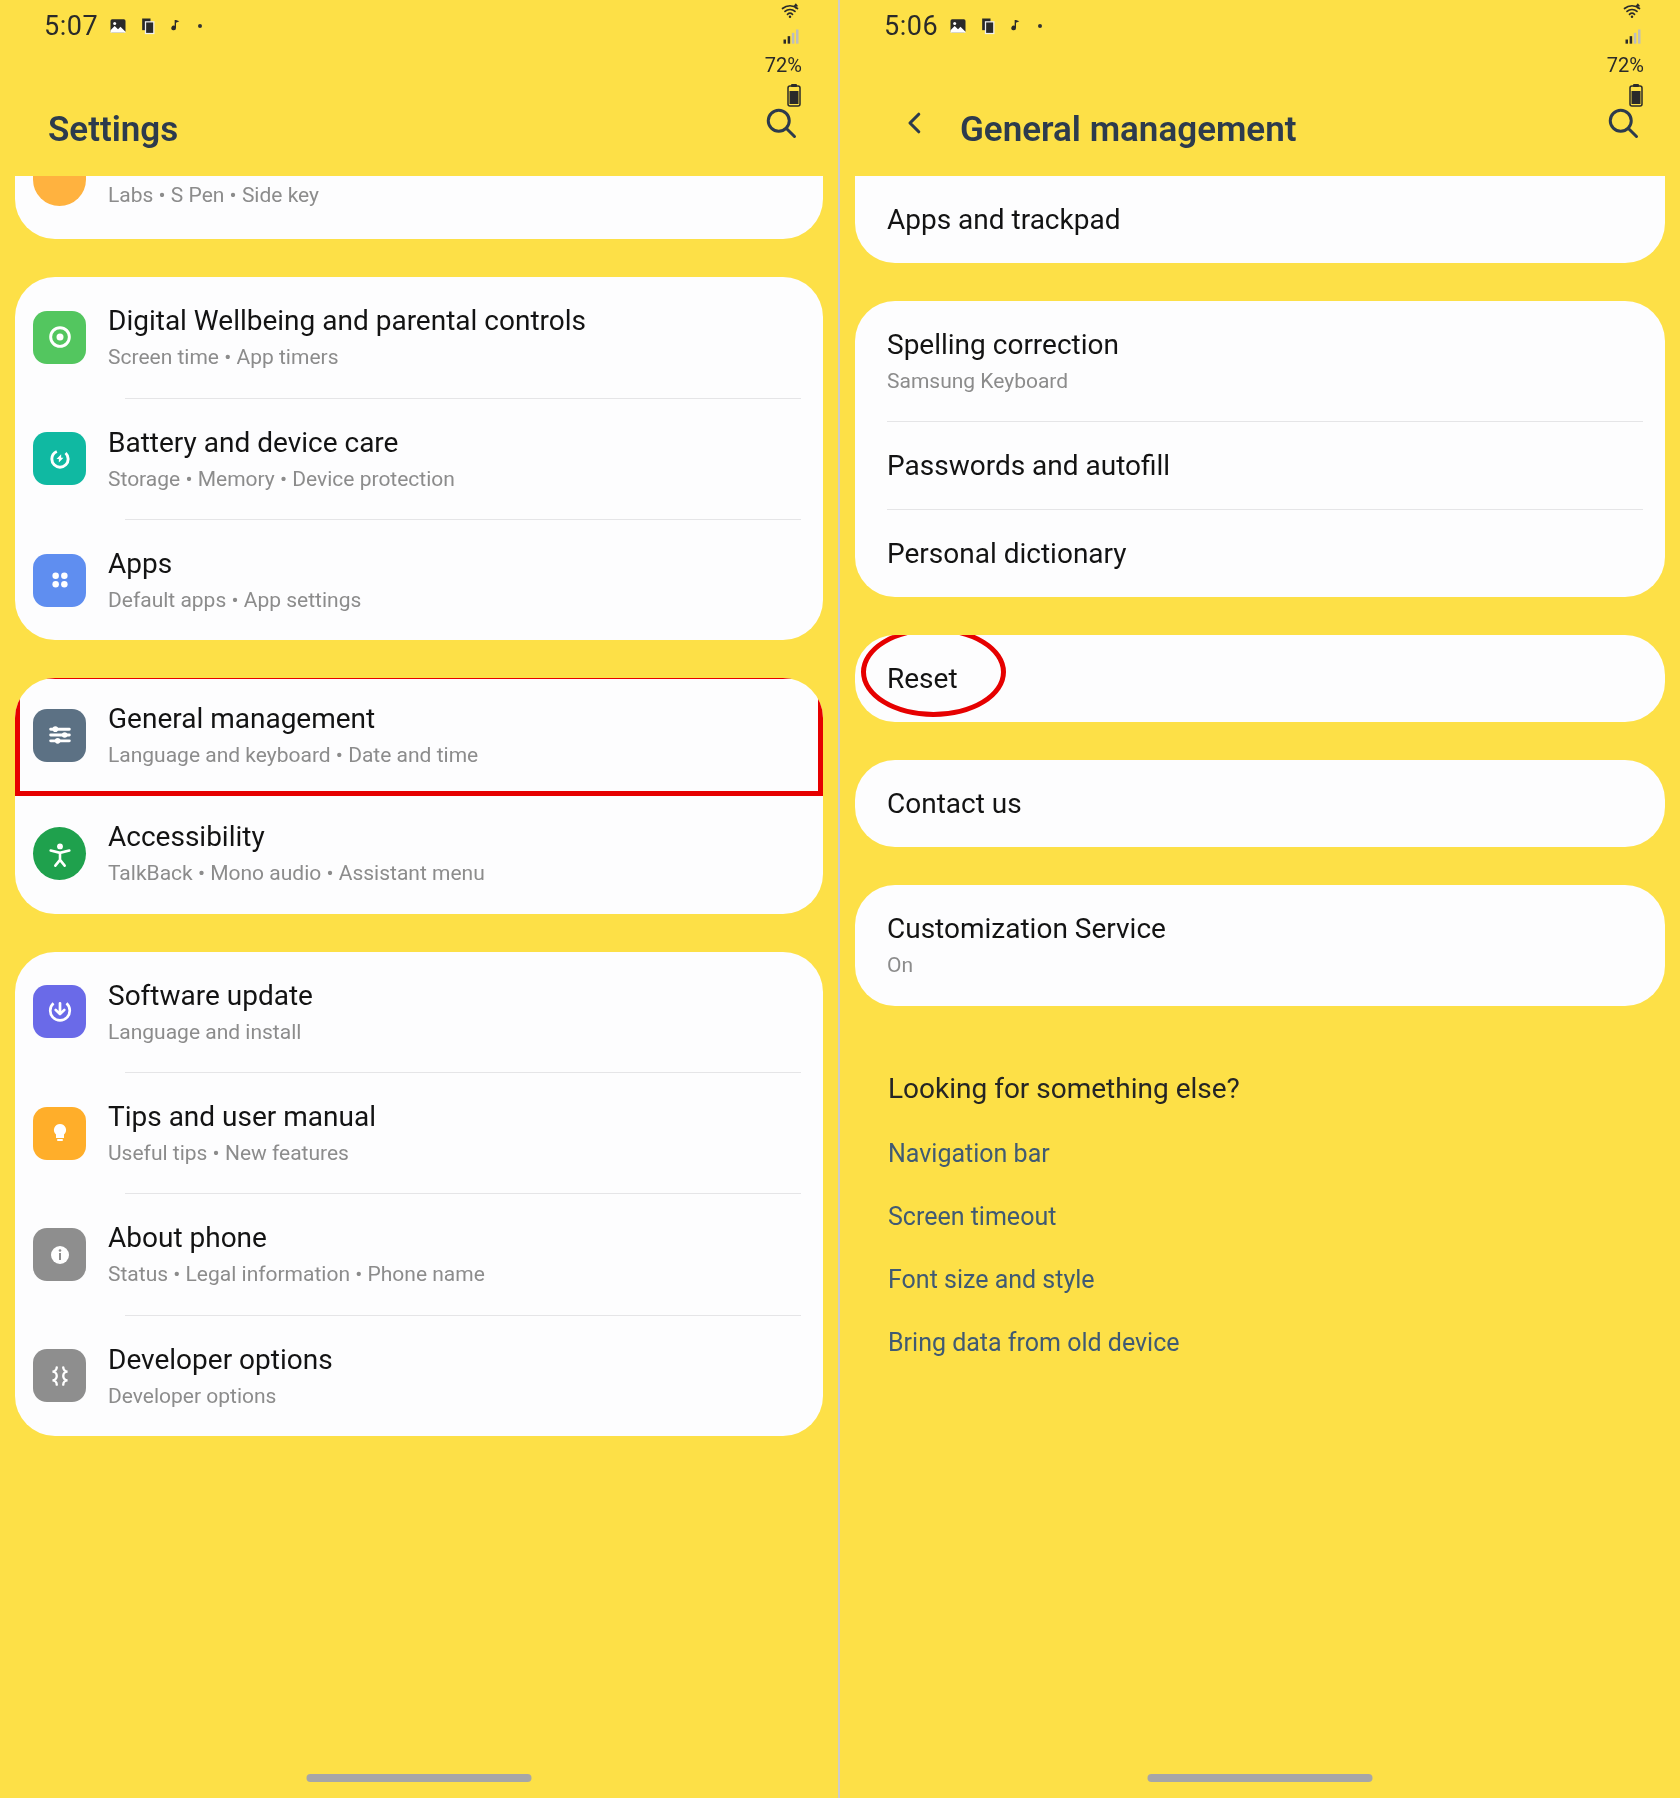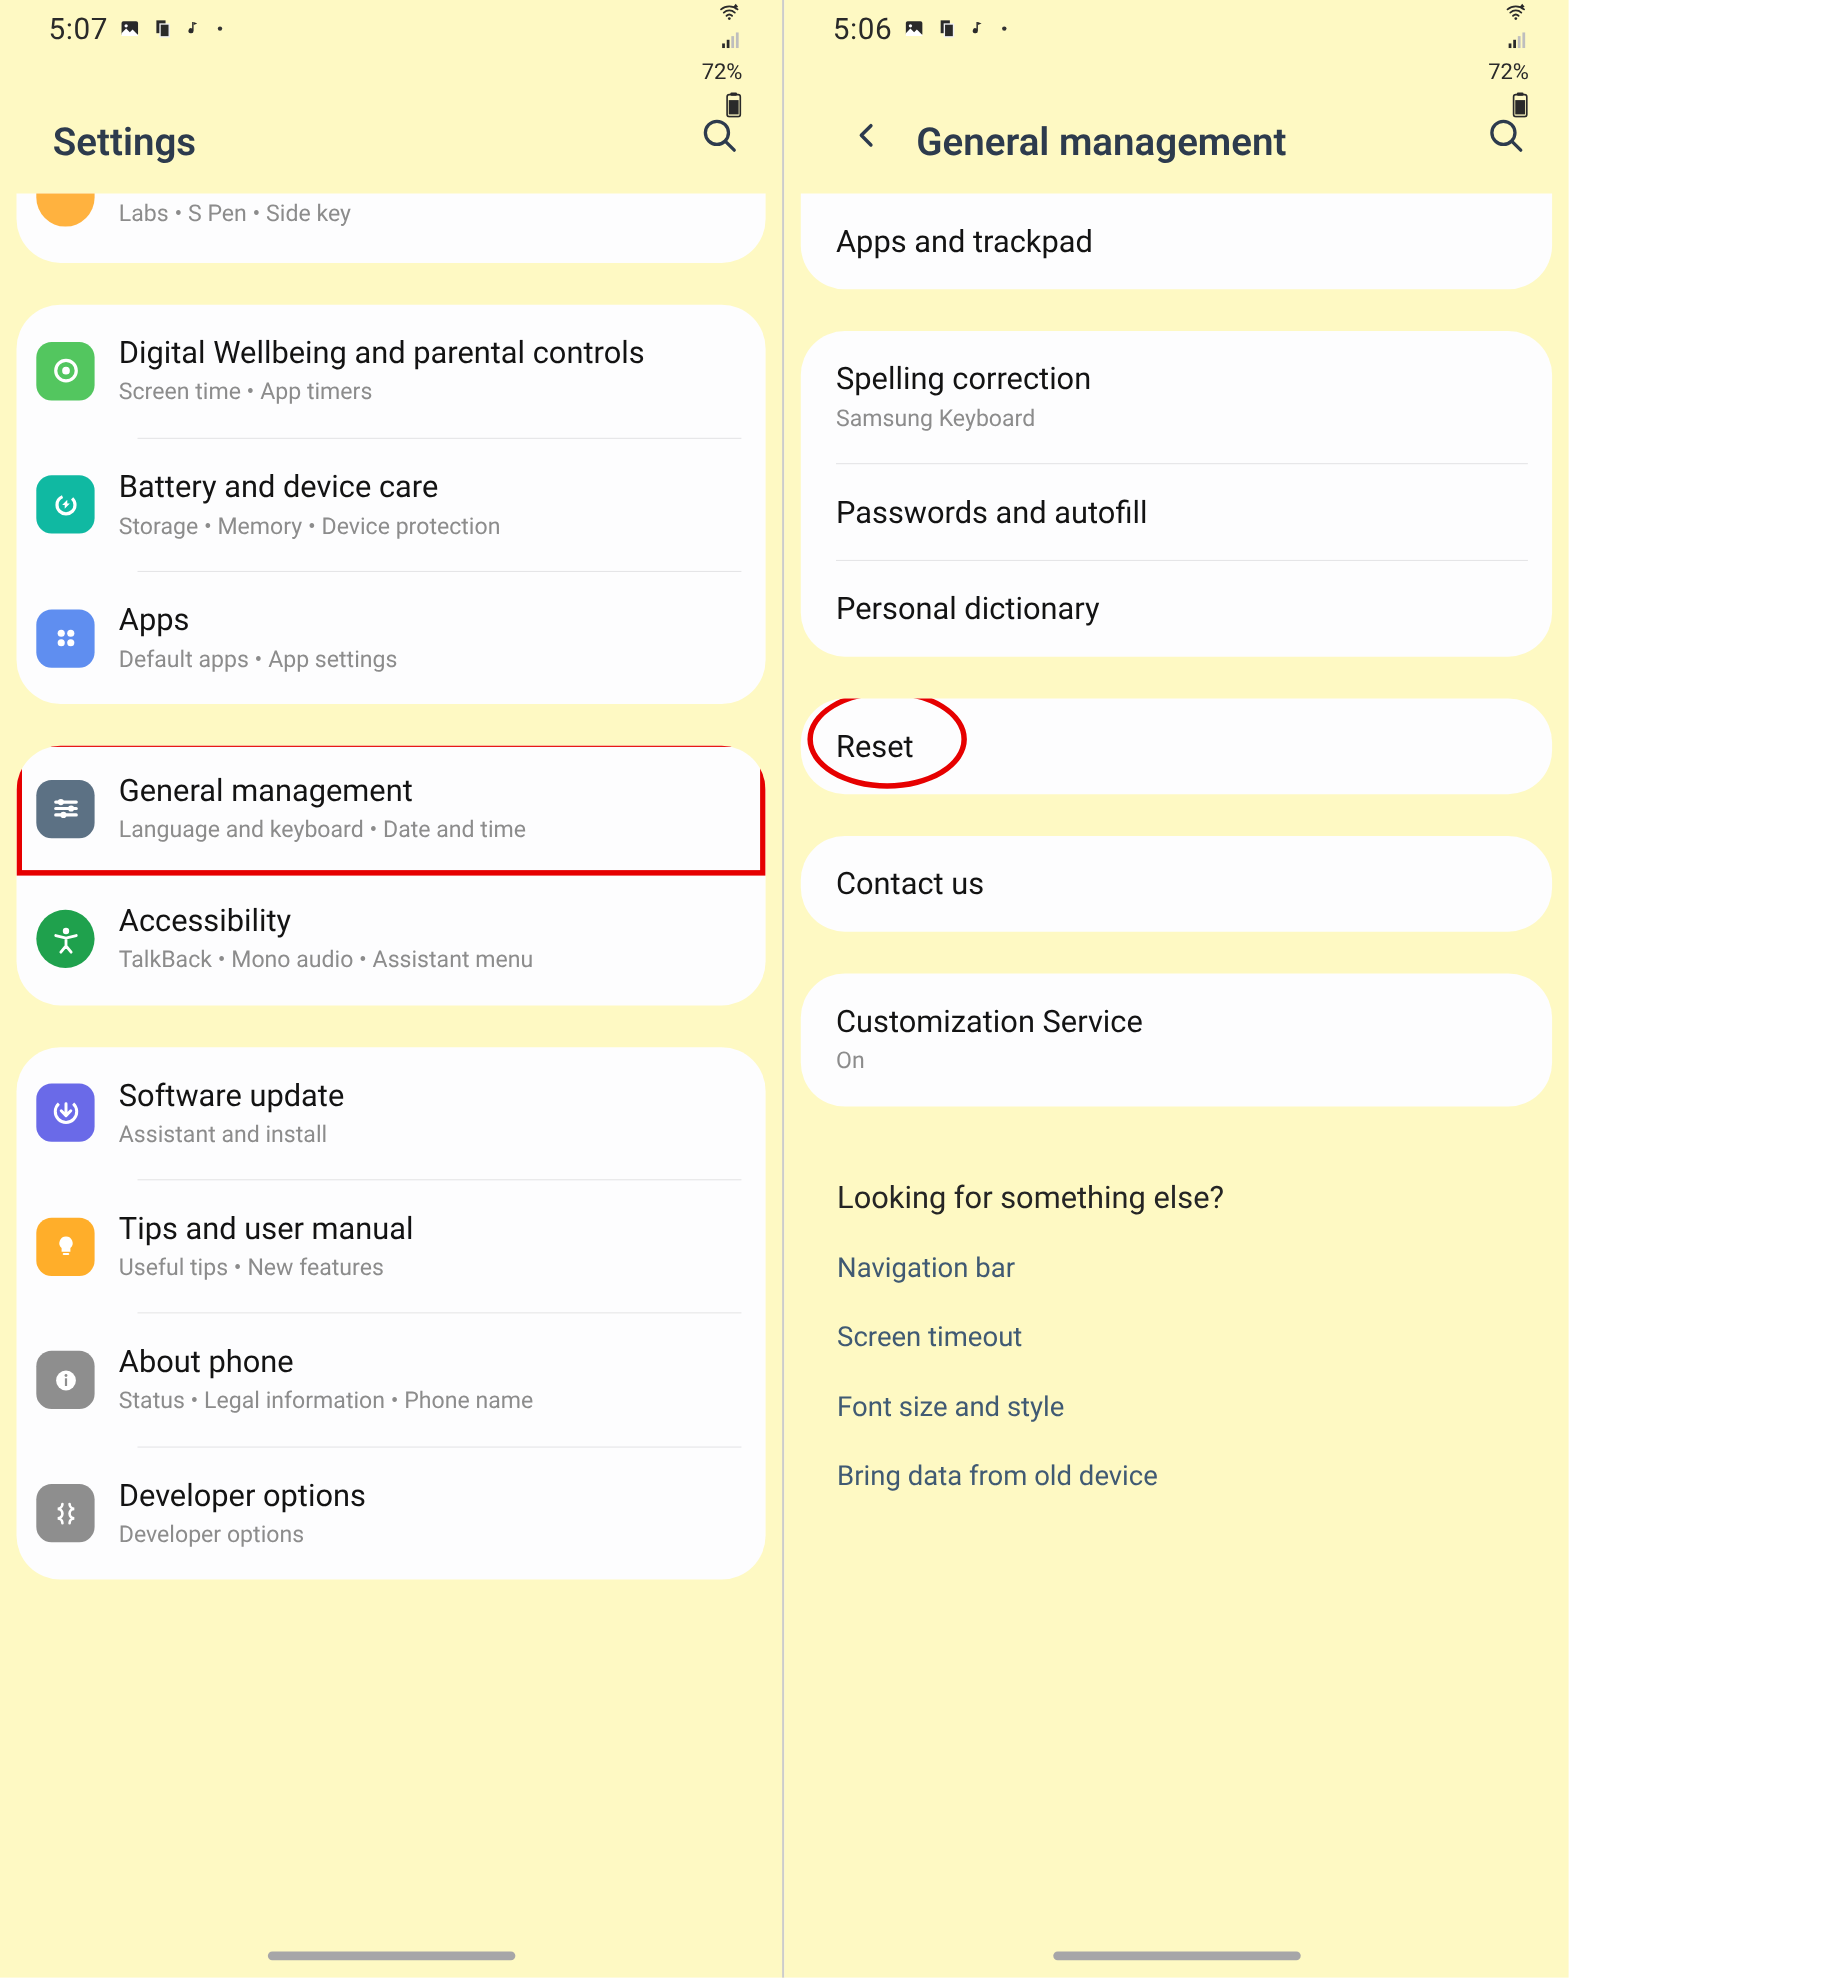--- a/index.html
+++ b/index.html
@@ -1,18 +1,18 @@
 <!DOCTYPE html>
 <html><head>
 <meta charset="utf-8">
 <style>
   * { box-sizing: border-box; margin: 0; padding: 0; font-family: -apple-system, BlinkMacSystemFont, "Segoe UI", Roboto, Arial, sans-serif; }
   body { background: #fff; width: 1680px; height: 1798px; }
   .layout { display: flex; width: 1680px; height: 1798px; }
-  .screen { width: 713px; height: 1798px; background: #fef9c3; border-right: 2px solid #ccc; position: relative; }
+  .screen { width: 840px; height: 1798px; background: #fde047; border-right: 2px solid #ccc; position: relative; }
   .screen:last-child { border-right: none; }
 
   
   .status-bar { height: 52px; display: flex; align-items: center; padding: 0 36px 0 44px; justify-content: space-between; color: #2a2a2a; }
   .status-left { display: flex; align-items: center; gap: 10px; font-size: 27px; font-weight: 400; letter-spacing: 0.5px; }
   .status-right { display: flex; align-items: flex-end; gap: 6px; font-size: 20px; flex-direction: column; }
   .ic { display: inline-flex; align-items: center; justify-content: center; }
   .dot { width: 4px; height: 4px; border-radius: 50%; background: #333; margin: 0 4px; }
 
   
@@ -222,21 +222,21 @@
     <div class="card">
       <div class="row">
         <div class="icon-wrap" style="background:#6a6ae8">
             <svg width="26" height="26" viewBox="0 0 24 24">
               <path d="M6 4a9 9 0 1 0 12 0" fill="none" stroke="#fff" stroke-width="2.5"></path>
               <path d="M12 4v9M8 10l4 4 4-4" fill="none" stroke="#fff" stroke-width="2.5" stroke-linecap="round" stroke-linejoin="round"></path>
             </svg>
           </div>
         <div class="row-text">
           <div class="row-title">Software update</div>
-          <div class="row-sub">Assistant and install</div>
+          <div class="row-sub">Language and install</div>
         </div>
       </div>
       <div class="divider"></div>
       <div class="row">
         <div class="icon-wrap" style="background:#ffae2a">
             <svg width="24" height="28" viewBox="0 0 24 24">
               <path d="M12 3a6 6 0 0 0-4 10.5V17h8v-3.5A6 6 0 0 0 12 3z" fill="#fff"></path>
               <rect x="9" y="18" width="6" height="2" rx="1" fill="#fff"></rect>
             </svg>
           </div>

